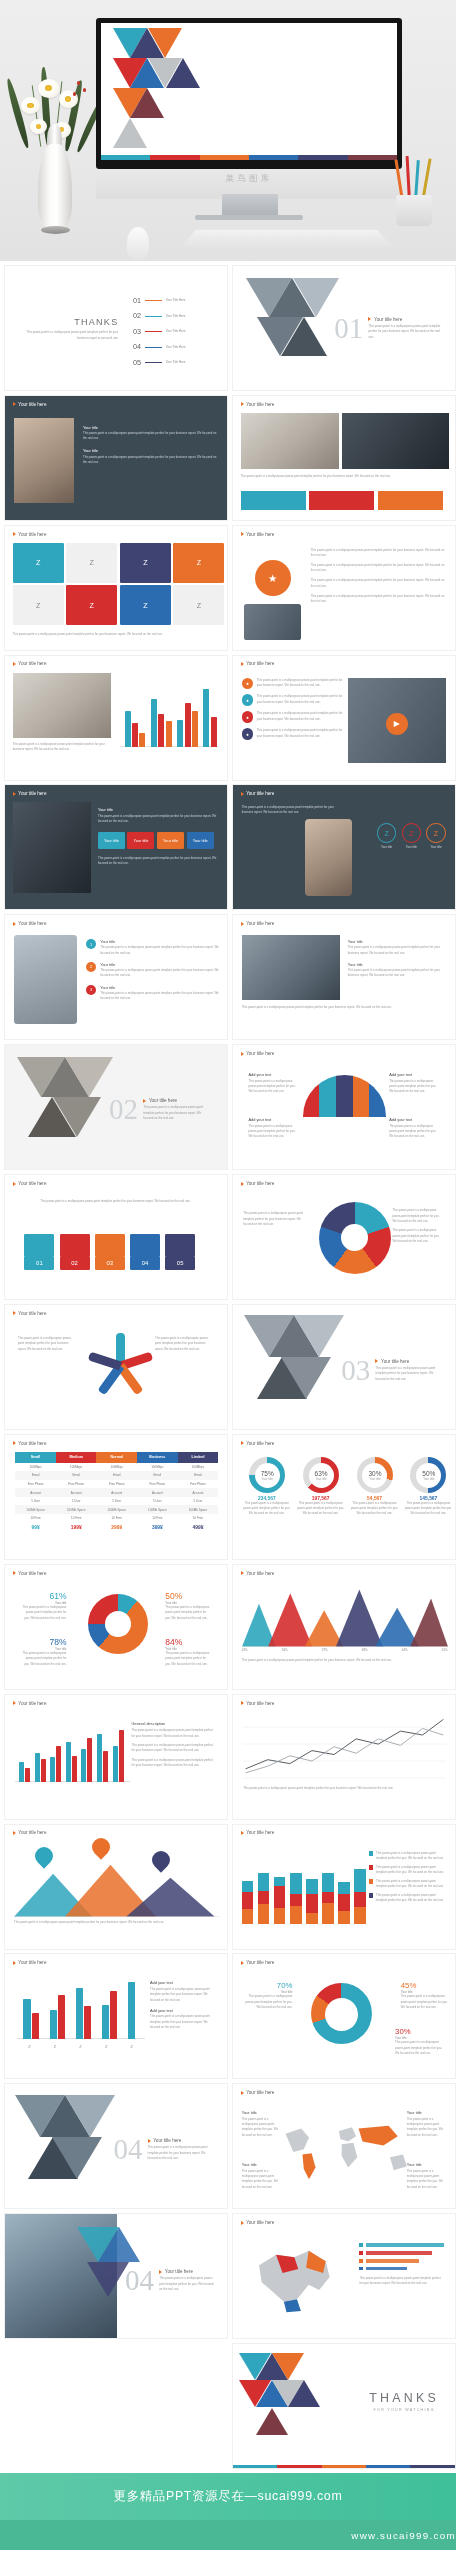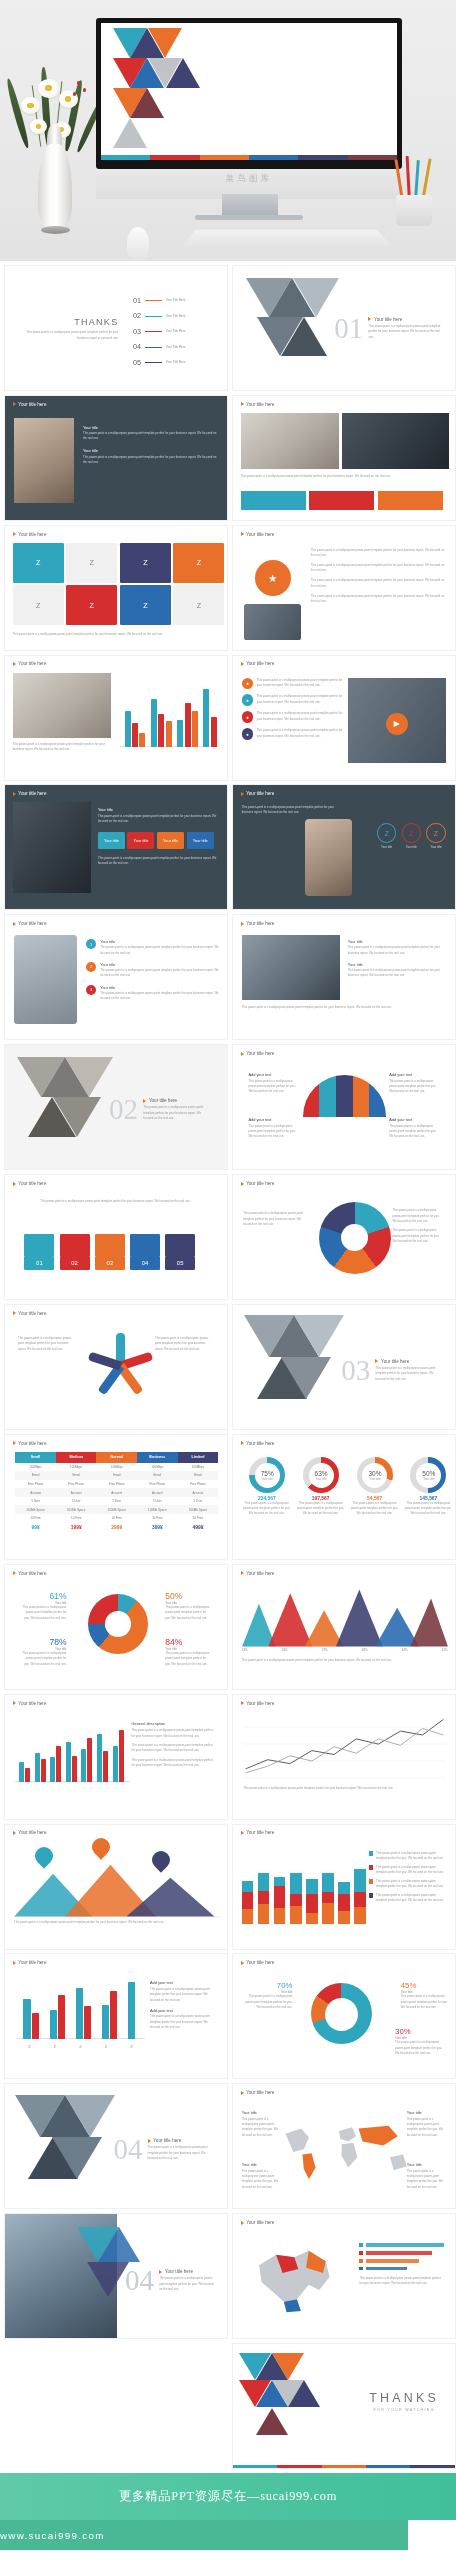--- a/index.html
+++ b/index.html
@@ -100,22 +100,22 @@
   .donut { border-radius:50%; }
   .lbl { font-size:3px; color:#8c8c8c; }
   .pct { font-size:7.8px; color:#555; }
   .pct-sm { font-size:2.9px; color:#9b9b9b; }
   .bignum { font-size:4.9px; font-weight:600; }
   .thanks { font-size:12.4px; color:#6f7277; letter-spacing:3.3px; }
   .thanks-sub { font-size:3.6px; color:#9a9a9a; letter-spacing:1.3px; margin-top:2.6px; }
 
   
   .promo { width:456px; height:47px; background:linear-gradient(90deg,#5fc9a8,#3fbf9a); display:flex; align-items:center; justify-content:center; }
-  .promo-txt { color:#ffffff; font-size:12.4px; letter-spacing:0.7px; font-family:Liberation Serif, serif; }
-  .promo2 { width:408px; height:30px; background:#4ab795; display:flex; align-items:center; justify-content:flex-start; }
+  .promo-txt { color:#ffffff; font-size:12.4px; letter-spacing:0.7px; font-family:Liberation Sans, sans-serif; }
+  .promo2 { width:456px; height:30px; background:#4ab795; display:flex; align-items:center; justify-content:flex-end; }
   .promo2-txt { color:#ffffff; font-size:9.8px; letter-spacing:1.3px; }
 </style>
 </head>
 <body>
 
 <div class="hero">
   <div class="hero-bg"></div>
 
   <div class="vase-area">
     <div class="leaf l1"></div>

